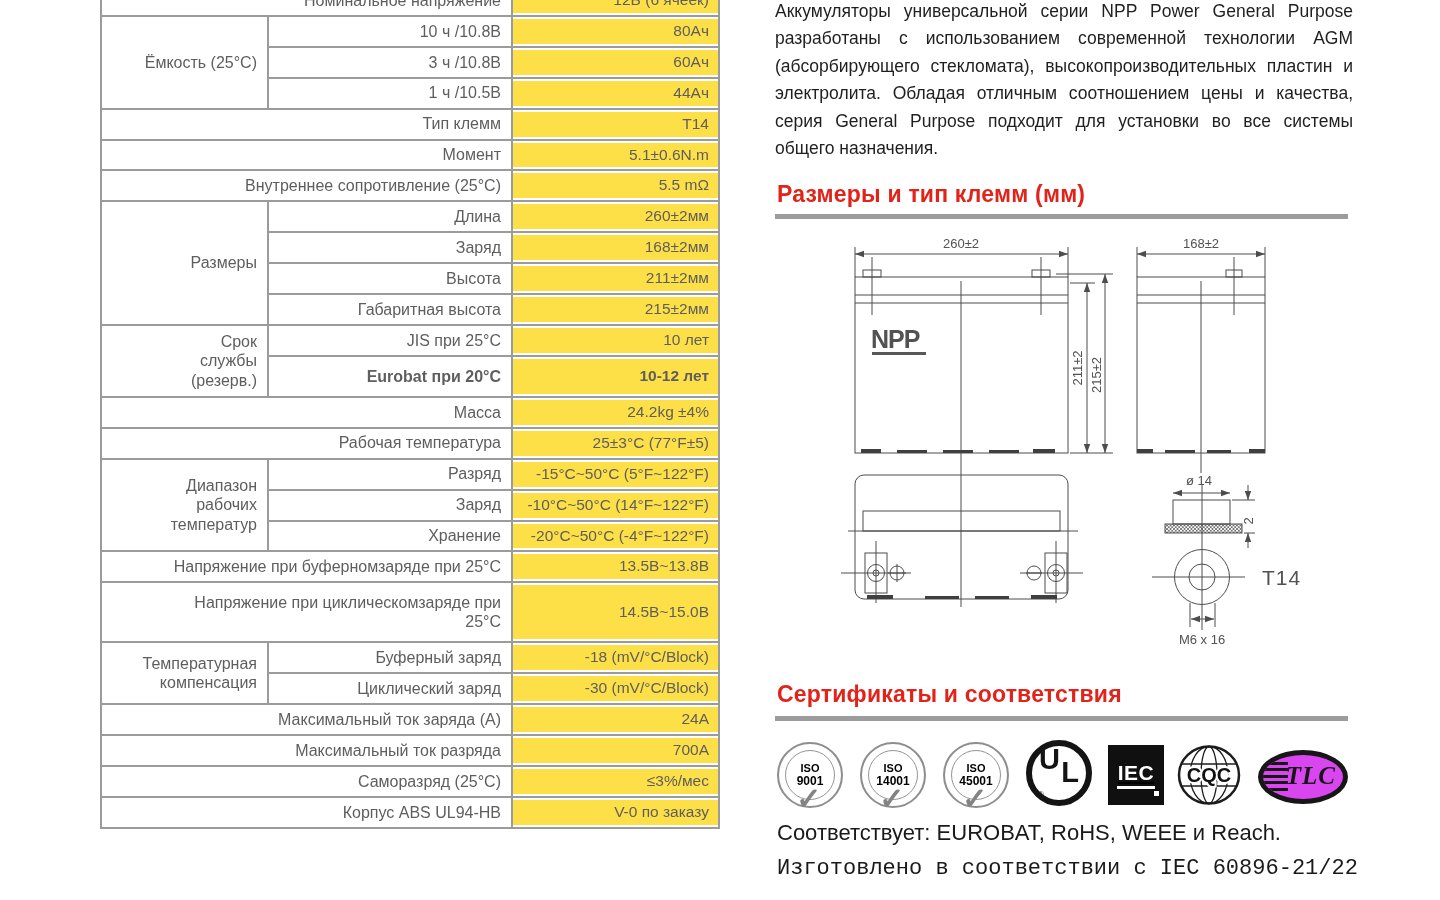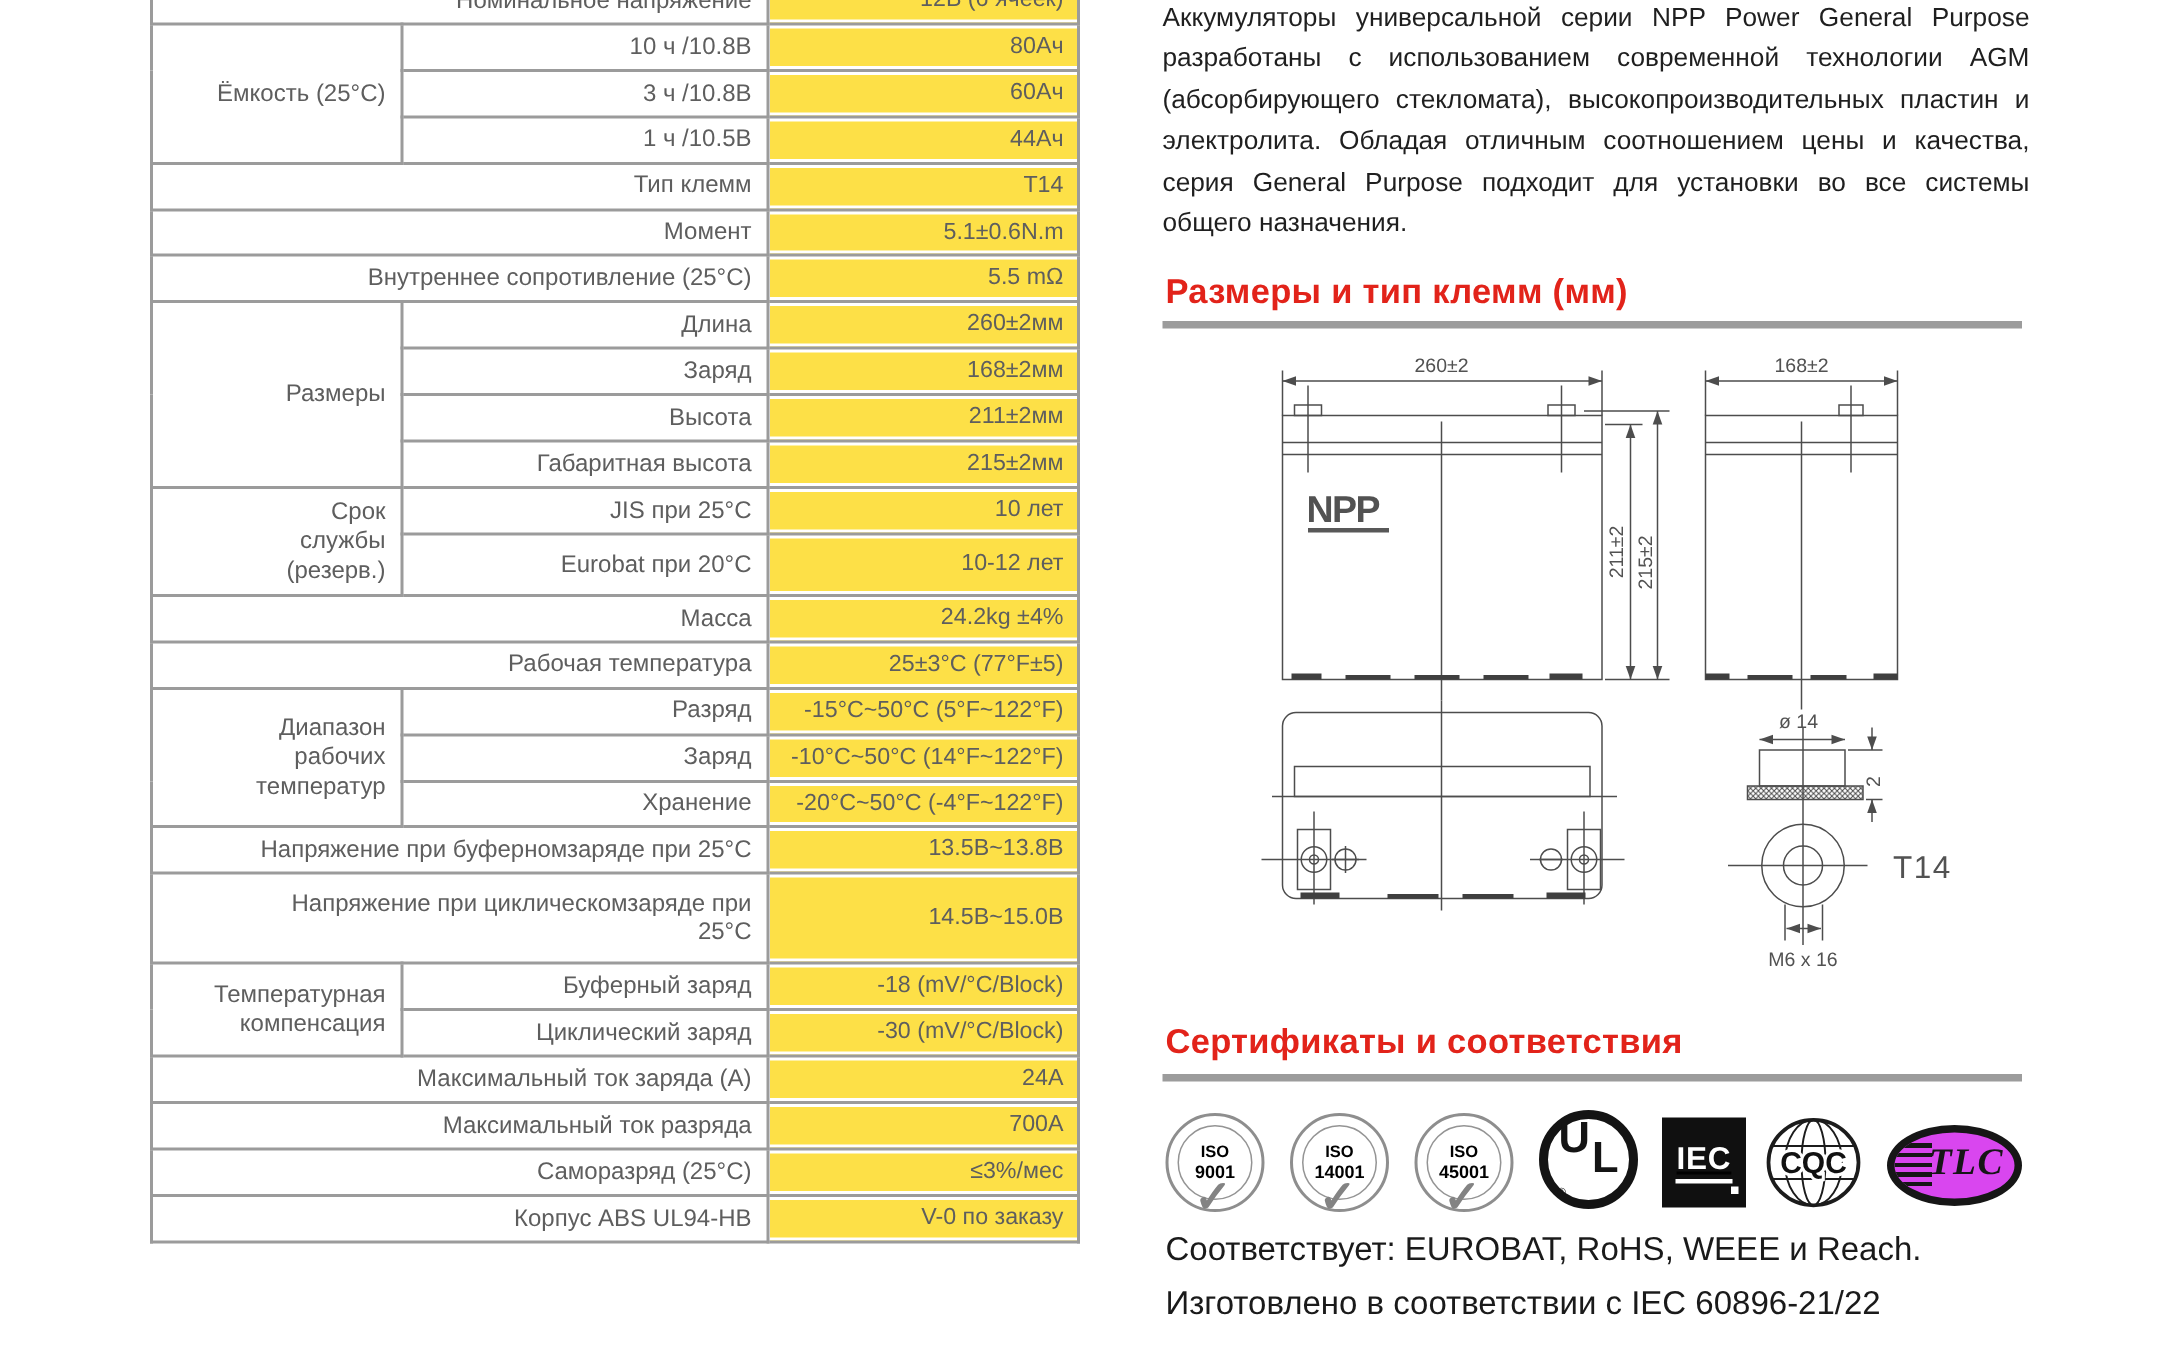--- a/index.html
+++ b/index.html
@@ -83,21 +83,21 @@
 
   .tlc-logo{left:481px;top:10px;width:90px;height:54px;border:5px solid #161616;border-radius:50%;
     background:#d946ef;box-sizing:border-box;overflow:hidden;}
   .tlc-stripes{position:absolute;left:0;top:7px;bottom:7px;width:25px;
     background:repeating-linear-gradient(#161616 0 3px,transparent 3px 6.5px);}
   .tlc-text{position:absolute;right:7px;top:50%;transform:translateY(-54%);
     font-family:"Liberation Serif",serif;font-style:italic;font-weight:bold;
     font-size:25px;color:#161616;letter-spacing:1px;}
 
   .compliance-line{position:absolute;left:777px;top:820px;font-size:22px;color:#1a1a1a;}
-  .manufactured-line{position:absolute;left:777px;top:856px;font-size:22px;color:#1a1a1a;}
+  .manufactured-line{position:absolute;left:777px;top:856px;font-size:22px;color:#1a1a1a;font-family:Liberation Mono, monospace;}
 </style>
 </head>
 <body>
 
 <table class="spec-table">
   <colgroup>
     <col style="width:167px">
       <col style="width:244px">
       <col style="width:207px">
   </colgroup>
@@ -148,21 +148,21 @@
         <td class="c-sub">Габаритная высота</td>
         <td class="c-val">215±2мм</td>
       </tr>
       <tr>
         <td class="c-label" rowspan="2">Срок
 службы
 (резерв.)</td>
         <td class="c-sub">JIS при 25°C</td>
         <td class="c-val">10 лет</td>
       </tr>
-      <tr style="height: 41px;">
+      <tr style="height: 41px; font-weight: bold;">
         <td class="c-sub">Eurobat при 20°C</td>
         <td class="c-val">10-12 лет</td>
       </tr>
       <tr>
         <td class="c-label" colspan="2">Масса</td>
         <td class="c-val">24.2kg ±4%</td>
       </tr>
       <tr>
         <td class="c-label" colspan="2">Рабочая температура</td>
         <td class="c-val">25±3°C (77°F±5)</td>

